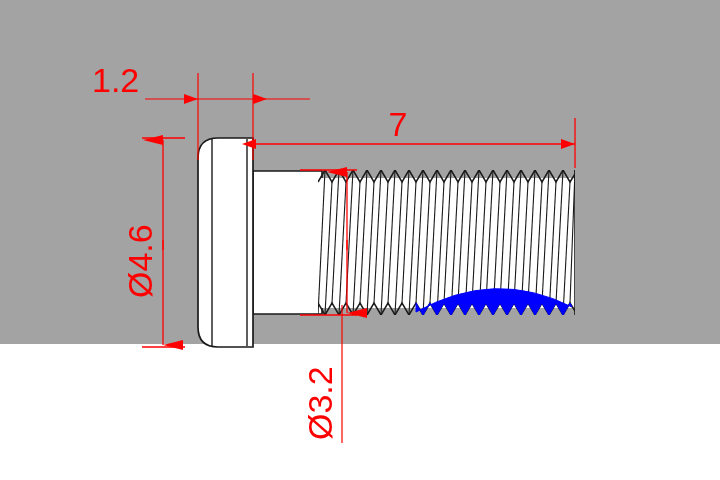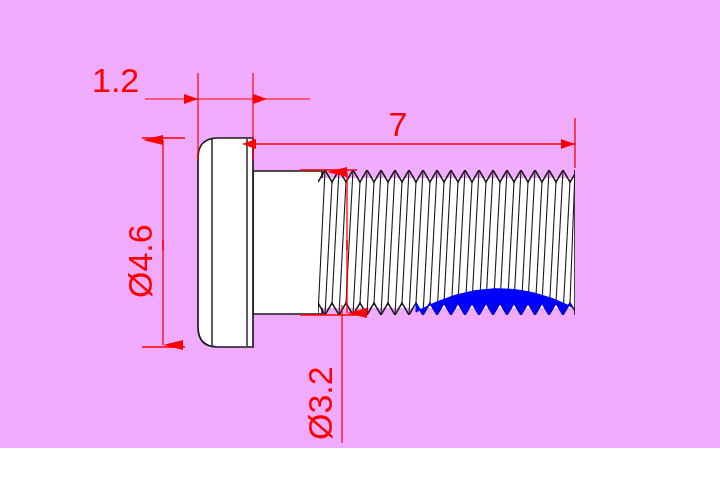--- a/index.html
+++ b/index.html
@@ -10,22 +10,22 @@
   }
   body {
     width: 720px;
     height: 480px;
     overflow: hidden;
     font-family: "Liberation Sans", sans-serif;
   }
   #drawing-root {
     position: relative;
     width: 720px;
-    height: 448px;
-    background: #f0abfc;
+    height: 344px;
+    background: #a3a3a3;
   }
   #drawing-svg {
     position: absolute;
     top: 0;
     left: 0;
     width: 720px;
     height: 480px;
     display: block;
   }
   .dim-text {

